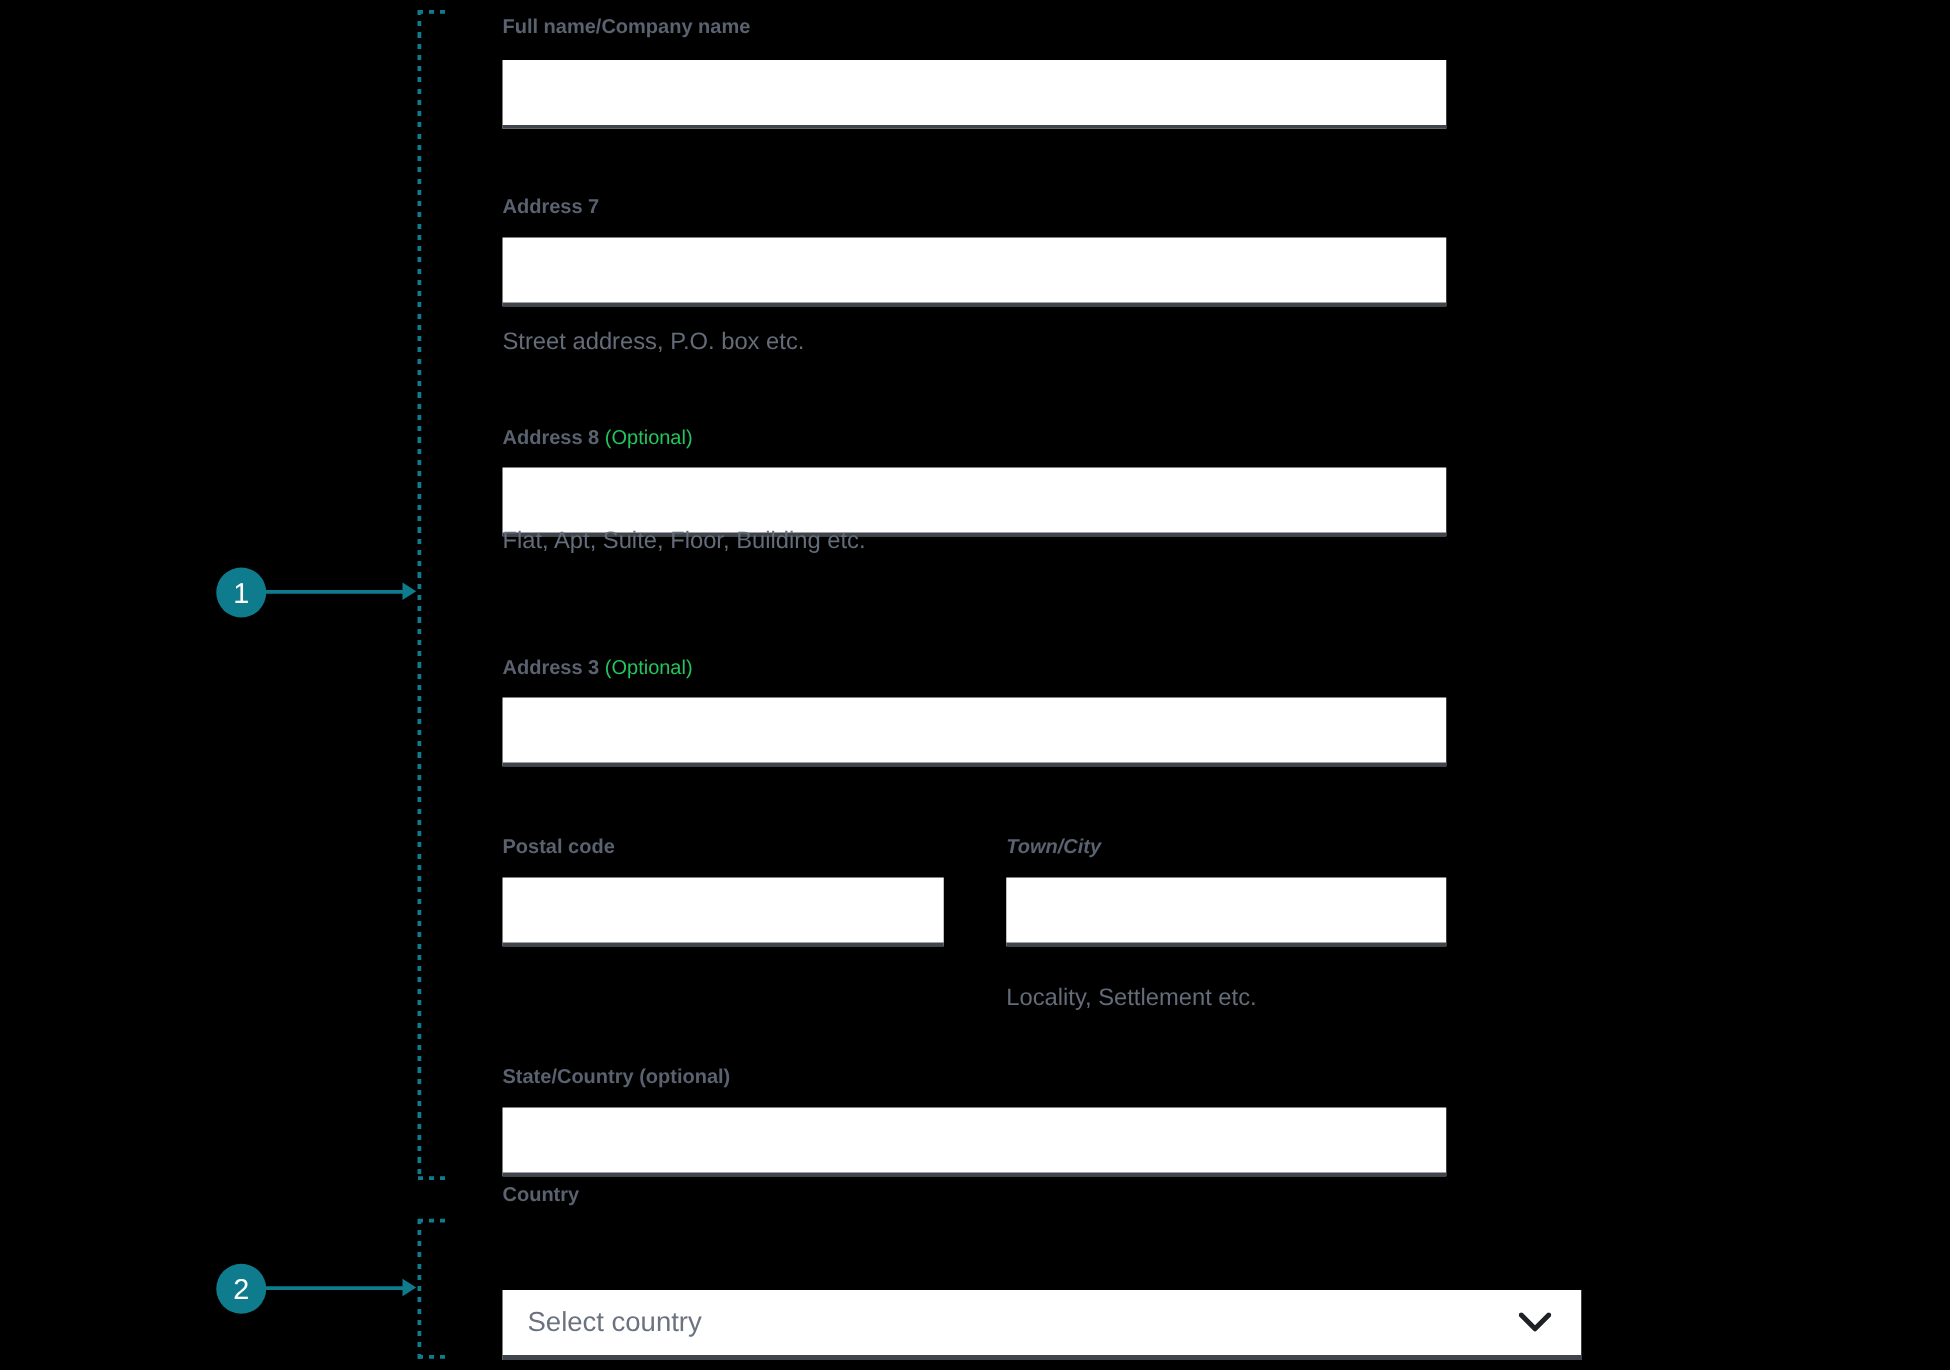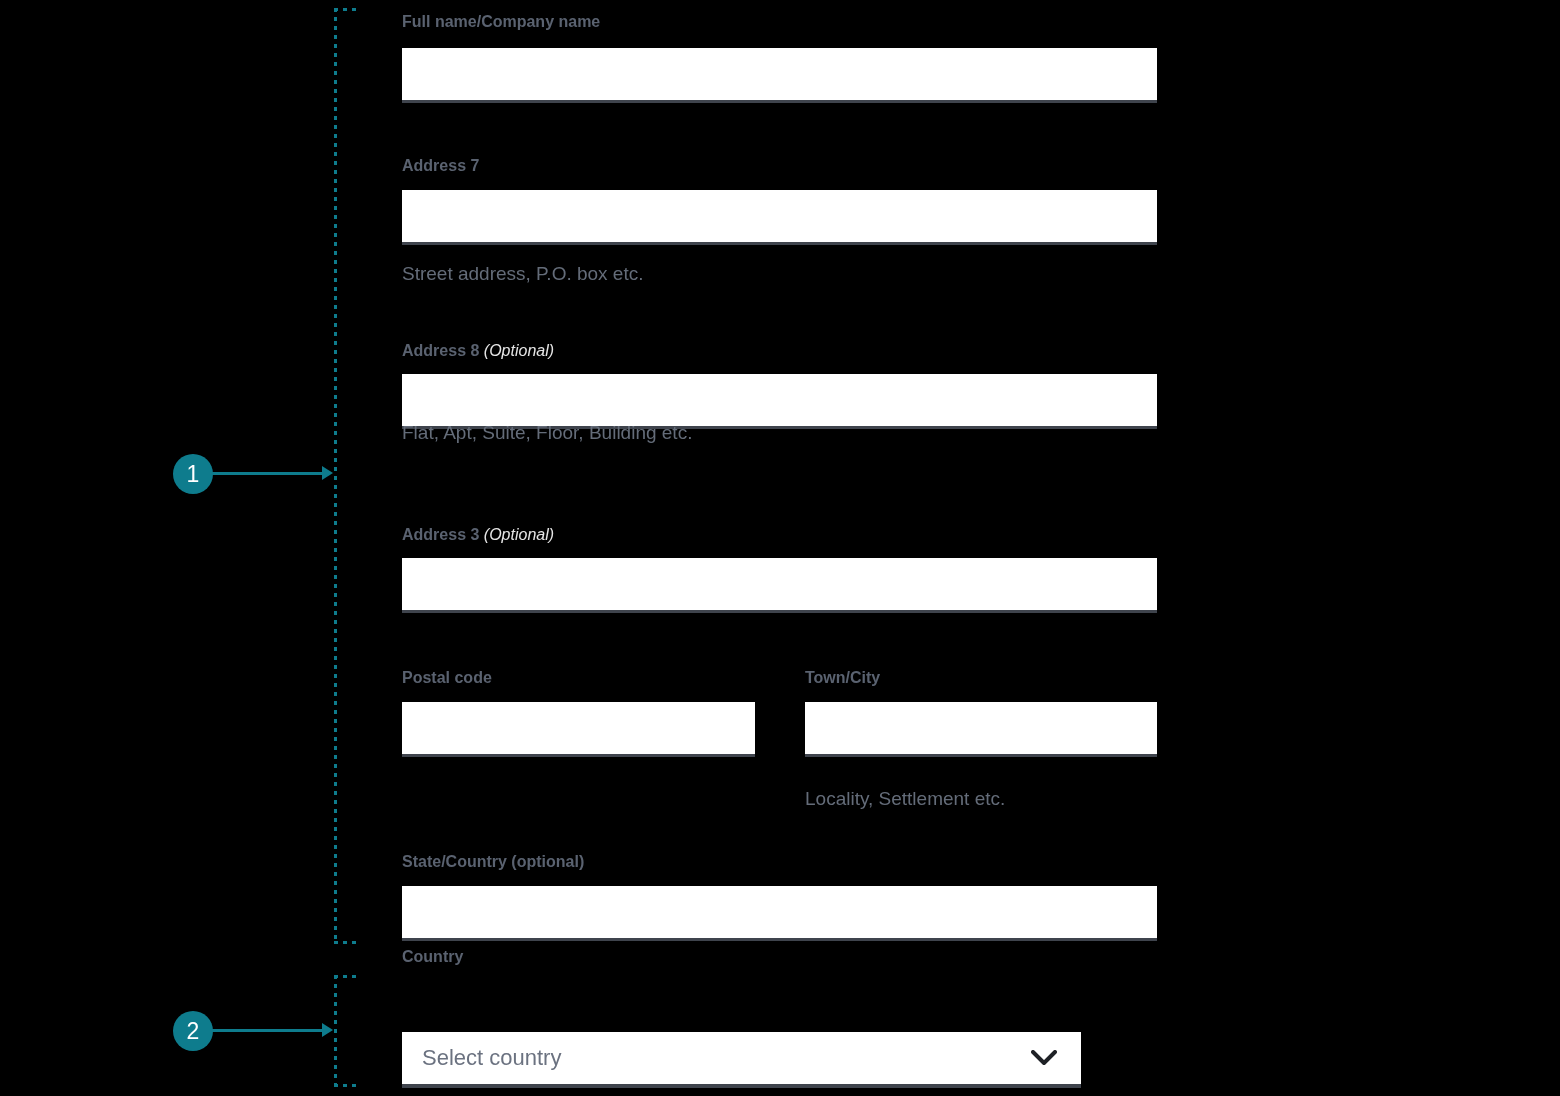--- a/index.html
+++ b/index.html
@@ -17,22 +17,21 @@
     position: absolute;
     left: 402px;
     color: #5a6270;
     font-size: 16px;
     font-weight: bold;
     line-height: 24px;
     white-space: nowrap;
   }
   .optional-suffix {
     font-weight: normal;
-    font-style: italic;
-    color: #e5e5e5;
+    color: #22c55e;
   }
   .text-input {
     position: absolute;
     left: 402px;
     width: 755px;
     height: 55px;
     background: #ffffff;
     border: none;
     border-bottom: 3px solid #3f444d;
     outline: none;
@@ -48,21 +47,21 @@
     font-size: 19px;
     line-height: 23px;
     white-space: nowrap;
   }
 
   
   .select-control {
     position: absolute;
     left: 402px;
     top: 1032px;
-    width: 679px;
+    width: 863px;
     height: 56px;
     background: #ffffff;
     border-bottom: 4px solid #3f444d;
     display: flex;
     align-items: center;
     justify-content: space-between;
     padding: 0 24px 0 20px;
     cursor: pointer;
   }
   .select-placeholder {
@@ -154,21 +153,21 @@
 
 <div class="field-label" style="top:523px;">
   <span>Address 3</span>
   <span class="optional-suffix">(Optional)</span>
 </div>
 <input class="text-input" style="top: 558px;" type="text" value="">
 
 <div class="field-label" style="top:666px;">Postal code</div>
 <input class="text-input" style="top: 702px; width: 353px;" type="text" value="">
 
-<div class="field-label" style="top:666px; left:805px;">Town/City</div>
+<div class="field-label" style="top:666px; left:805px;font-style:italic;">Town/City</div>
 <input class="text-input" style="top: 702px; left: 805px; width: 352px;" type="text" value="">
 <div class="helper-text" style="top:775px; left:805px;margin-top:12px;">Locality, Settlement etc.</div>
 
 <div class="field-label" style="top:850px;">State/Country (optional)</div>
 <input class="text-input" style="top: 886px;" type="text" value="">
 
 <div class="field-label" style="top:945px;">Country</div>
 <div class="select-control">
   <span class="select-placeholder">Select country</span>
   <svg class="chevron-down" viewBox="0 0 26 16">

